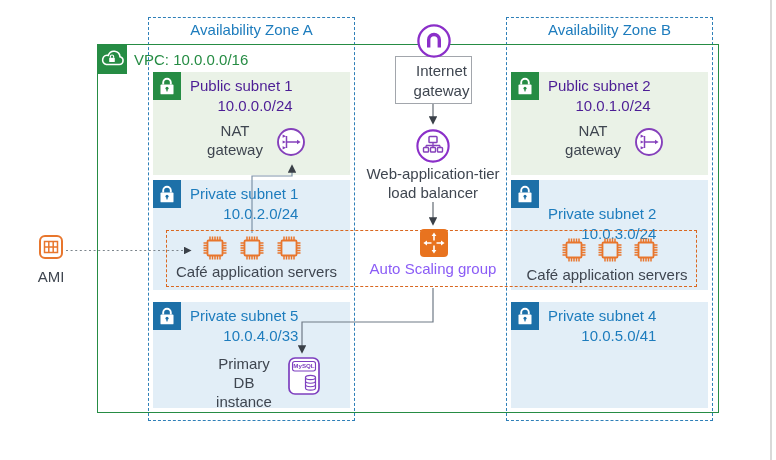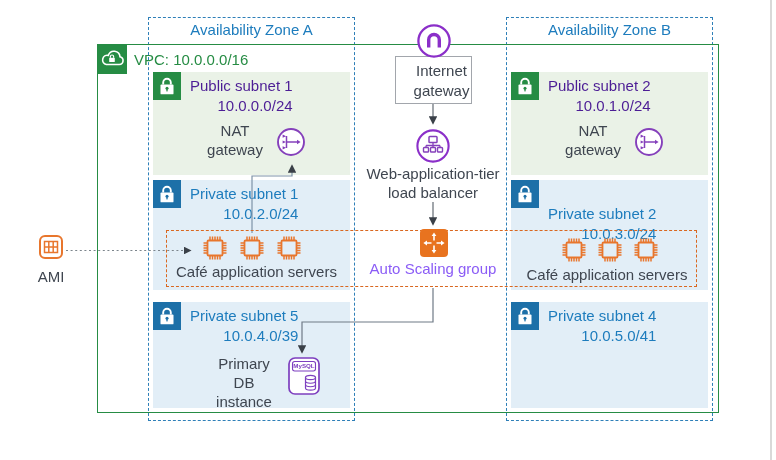--- a/index.html
+++ b/index.html
@@ -150,21 +150,21 @@
   <div class="abs sn-text public" style="left:190px;top:76px;">
     <span>Public subnet 1</span>
     <span>10.0.0.0/24</span>
   </div>
   <div class="abs sn-text private" style="left:190px;top:184px;">
     <span>Private subnet 1</span>
     <span>10.0.2.0/24</span>
   </div>
   <div class="abs sn-text private" style="left:190px;top:306px;">
     <span>Private subnet 5</span>
-    <span>10.0.4.0/39</span>
+    <span>10.0.4.0/33</span>
   </div>
   <div class="abs sn-text public" style="left:548px;top:76px;">
     <span>Public subnet 2</span>
     <span>10.0.1.0/24</span>
   </div>
   <div class="abs sn-text private" style="left:548px;top:184px;margin-top:20px;">
     <span>Private subnet 2</span>
     <span>10.0.3.0/24</span>
   </div>
   <div class="abs sn-text private" style="left:548px;top:306px;">

